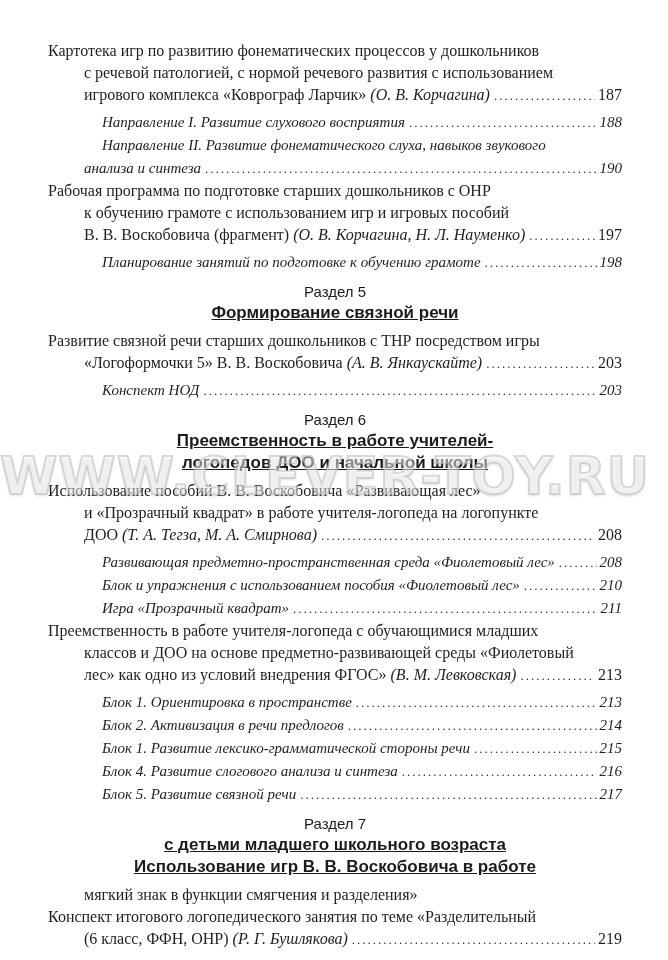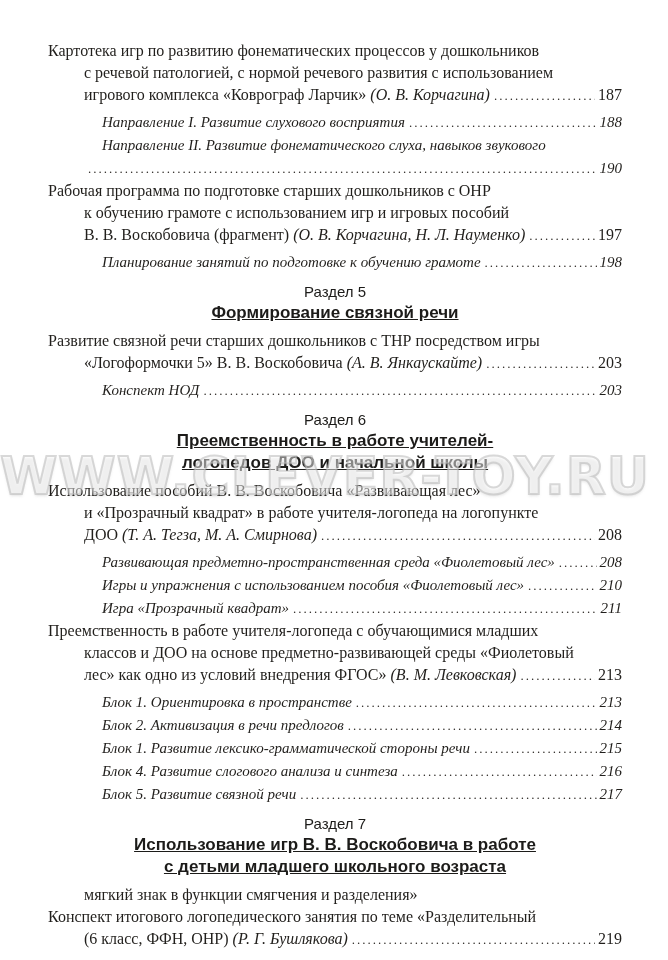--- a/index.html
+++ b/index.html
@@ -66,20 +66,21 @@
       <div class="entry sub">
         <div class="line first last">
           <span class="txt"><span class="it">Направление I. Развитие слухового восприятия</span></span>
           <span class="leader"></span>
           <span class="pg">188</span>
         </div>
       </div>
       <div class="entry sub">
         <div class="line first"><span class="txt"><span class="it">Направление II. Развитие фонематического слуха, навыков звукового</span></span></div>
         <div class="line cont last">
+          <span class="txt"><span class="it">анализа и синтеза</span></span>
           <span class="leader"></span>
           <span class="pg">190</span>
         </div>
       </div>
       <div class="entry main">
         <div class="line first"><span class="txt"><span>Рабочая программа по подготовке старших дошкольников с ОНР</span></span></div>
         <div class="line cont"><span class="txt"><span>к обучению грамоте с использованием игр и игровых пособий</span></span></div>
         <div class="line cont last">
           <span class="txt"><span>В. В. Воскобовича (фрагмент) </span><span class="it">(О. В. Корчагина, Н. Л. Науменко)</span></span>
           <span class="leader"></span>
@@ -128,21 +129,21 @@
       </div>
       <div class="entry sub">
         <div class="line first last">
           <span class="txt"><span class="it">Развивающая предметно-пространственная среда «Фиолетовый лес»</span></span>
           <span class="leader"></span>
           <span class="pg">208</span>
         </div>
       </div>
       <div class="entry sub">
         <div class="line first last">
-          <span class="txt"><span class="it">Игры и упражнения с использованием пособия «Фиолетовый лес»</span></span>
+          <span class="txt"><span class="it">Блок и упражнения с использованием пособия «Фиолетовый лес»</span></span>
           <span class="leader"></span>
           <span class="pg">210</span>
         </div>
       </div>
       <div class="entry sub">
         <div class="line first last">
           <span class="txt"><span class="it">Игра «Прозрачный квадрат»</span></span>
           <span class="leader"></span>
           <span class="pg">211</span>
         </div>
@@ -186,22 +187,22 @@
       </div>
       <div class="entry sub">
         <div class="line first last">
           <span class="txt"><span class="it">Блок 5. Развитие связной речи</span></span>
           <span class="leader"></span>
           <span class="pg">217</span>
         </div>
       </div>
       <div class="section">
         <div class="kicker">Раздел 7</div>
+        <div class="sectitle">с детьми младшего школьного возраста</div>
         <div class="sectitle">Использование игр В. В. Воскобовича в работе</div>
-        <div class="sectitle">с детьми младшего школьного возраста</div>
       </div>
       <div class="entry main">
         <div class="line cont"><span class="txt"><span>мягкий знак в функции смягчения и разделения»</span></span></div>
         <div class="line first"><span class="txt"><span>Конспект итогового логопедического занятия по теме «Разделительный</span></span></div>
         <div class="line cont last">
           <span class="txt"><span>(6 класс, ФФН, ОНР) </span><span class="it">(Р. Г. Бушлякова)</span></span>
           <span class="leader"></span>
           <span class="pg">219</span>
         </div>
       </div>

